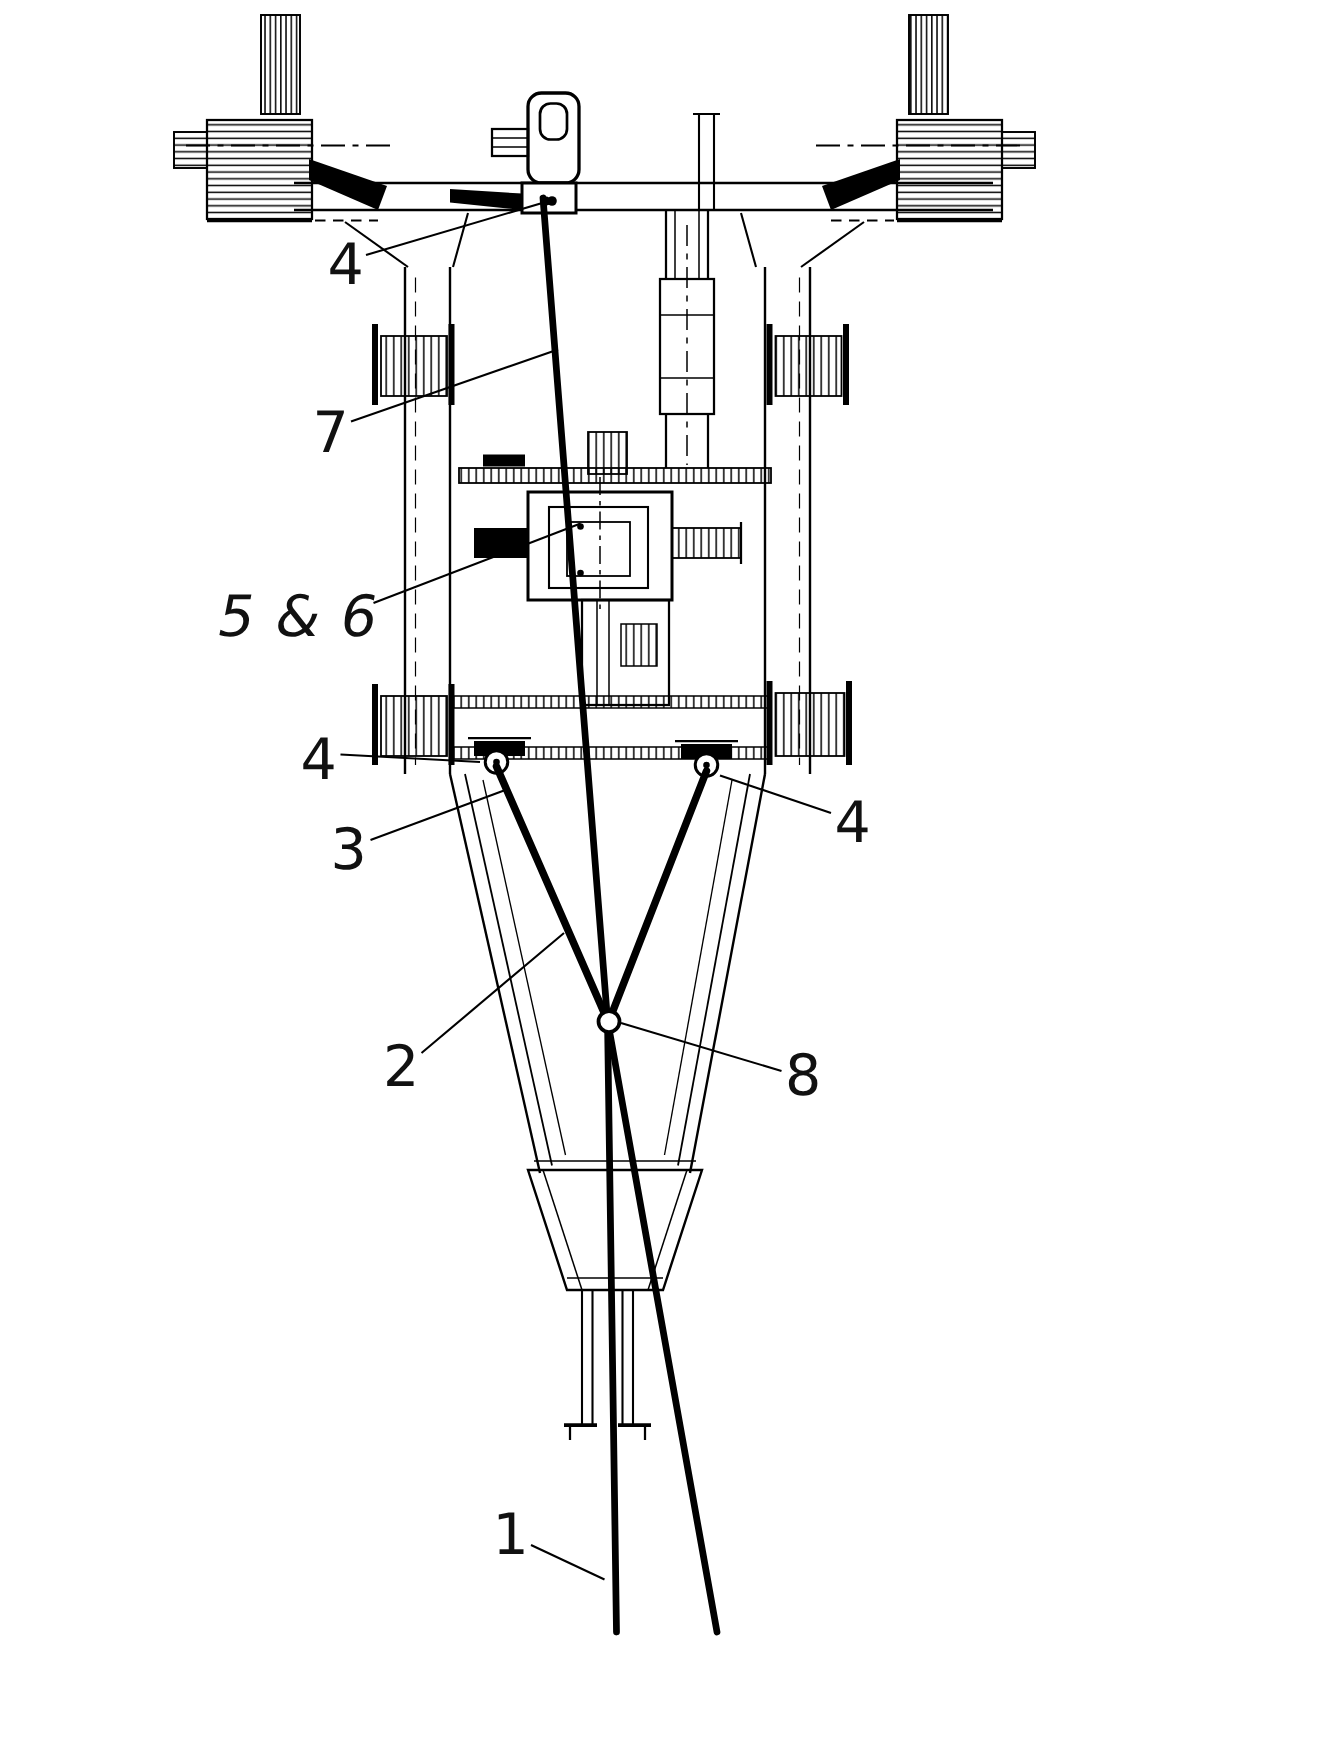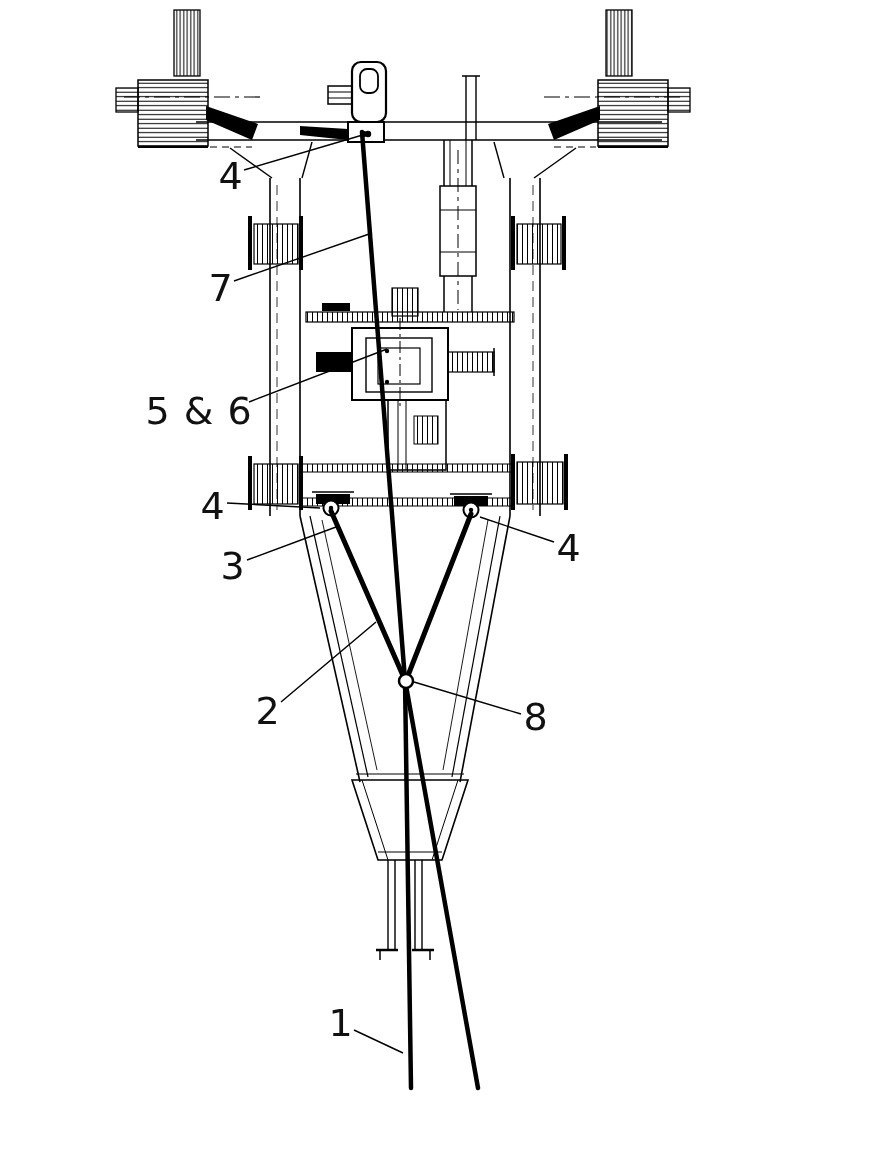--- a/index.html
+++ b/index.html
@@ -185,21 +185,21 @@
       <line x1="247" y1="560" x2="336" y2="527"></line>
       <line x1="554" y1="542" x2="480" y2="517"></line>
       <line x1="281" y1="702" x2="376" y2="622"></line>
       <line x1="521" y1="714" x2="414" y2="682"></line>
       <line x1="354" y1="1030" x2="403" y2="1053"></line>
     </g>
   </svg>
 
   <div class="callout" style="left:231px; top:176px;">4</div>
   <div class="callout" style="left:221px; top:288px;">7</div>
-  <div class="callout" style="left:199px; top:411px;">5 &amp; 6</div>
+  <div class="callout" style="left:199px; top:411px;font-style:italic;">5 &amp; 6</div>
   <div class="callout" style="left:213px; top:506px;">4</div>
   <div class="callout" style="left:233px; top:566px;">3</div>
   <div class="callout" style="left:569px; top:548px;">4</div>
   <div class="callout" style="left:268px; top:711px;">2</div>
   <div class="callout" style="left:536px; top:717px;">8</div>
   <div class="callout" style="left:341px; top:1023px;">1</div>
 
 </div>
 
 </body></html>

